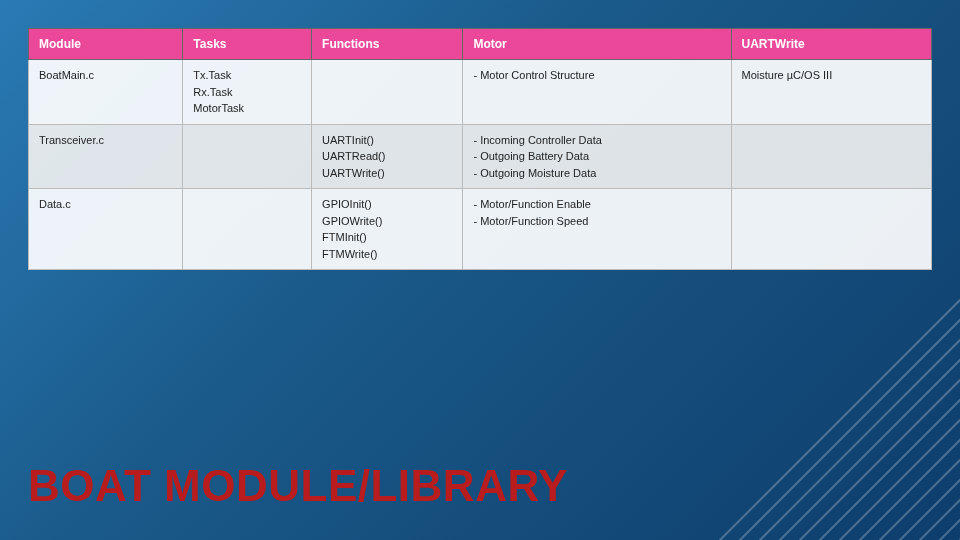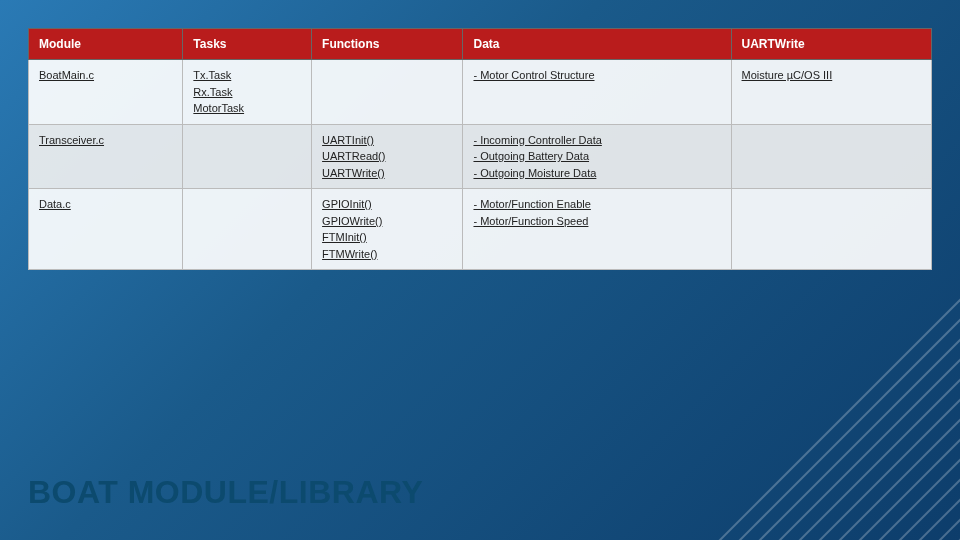--- a/index.html
+++ b/index.html
@@ -36,56 +36,55 @@
       background: transparent;
     }
 
     table {
       width: 100%;
       border-collapse: collapse;
       font-size: 11px;
     }
 
     thead tr {
-      background-color: #b91c1c;
+      background-color: #ec4899;
       color: white;
     }
 
     thead th {
       padding: 8px 10px;
       text-align: left;
       font-weight: bold;
       font-size: 12px;
       border: 1px solid #666;
     }
 
     tbody tr {
       background-color: rgba(255, 255, 255, 0.92);
       color: #222;
-      text-decoration: underline;
     }
 
     tbody tr:nth-child(even) {
       background-color: rgba(240, 240, 240, 0.92);
     }
 
     tbody td {
       padding: 7px 10px;
       vertical-align: top;
       border: 1px solid #bbb;
       font-size: 11px;
       line-height: 1.5;
     }
 
     .heading-title {
       position: absolute;
       bottom: 30px;
       left: 28px;
-      color: #0c4a6e;
-      font-size: 32px;
+      color: #b91c1c;
+      font-size: 44px;
       font-weight: bold;
       line-height: 1.1;
       text-transform: uppercase;
       letter-spacing: 0.5px;
     }
   </style>
 </head>
 <body>
 
 <div class="decorative-lines">
@@ -109,21 +108,21 @@
   </svg>
 </div>
 
 <div class="table-container">
   <table>
     <thead>
       <tr>
         <th>Module</th>
         <th>Tasks</th>
         <th>Functions</th>
-        <th>Data</th>
+        <th>Motor</th>
         <th>UARTWrite</th>
       </tr>
     </thead>
     <tbody id="table-body">
     <tr>
           <td>BoatMain.c</td>
           <td>Tx.Task<br>Rx.Task<br>MotorTask</td>
           <td></td>
           <td>- Motor Control Structure</td>
           <td>Moisture µC/OS III</td>

